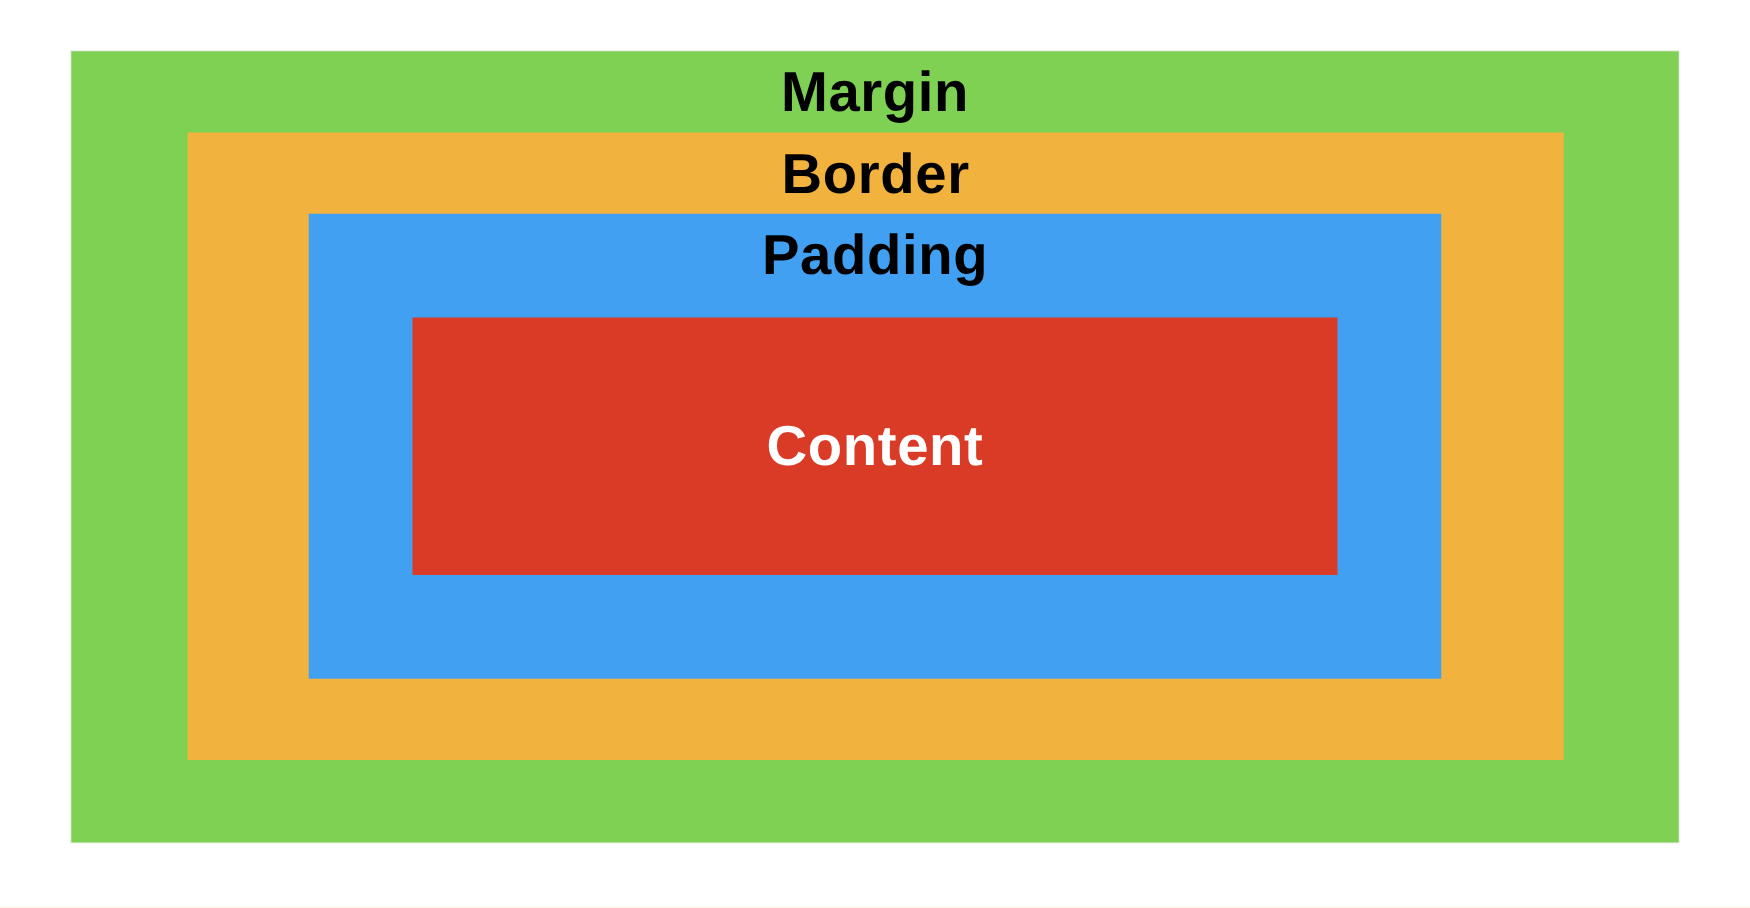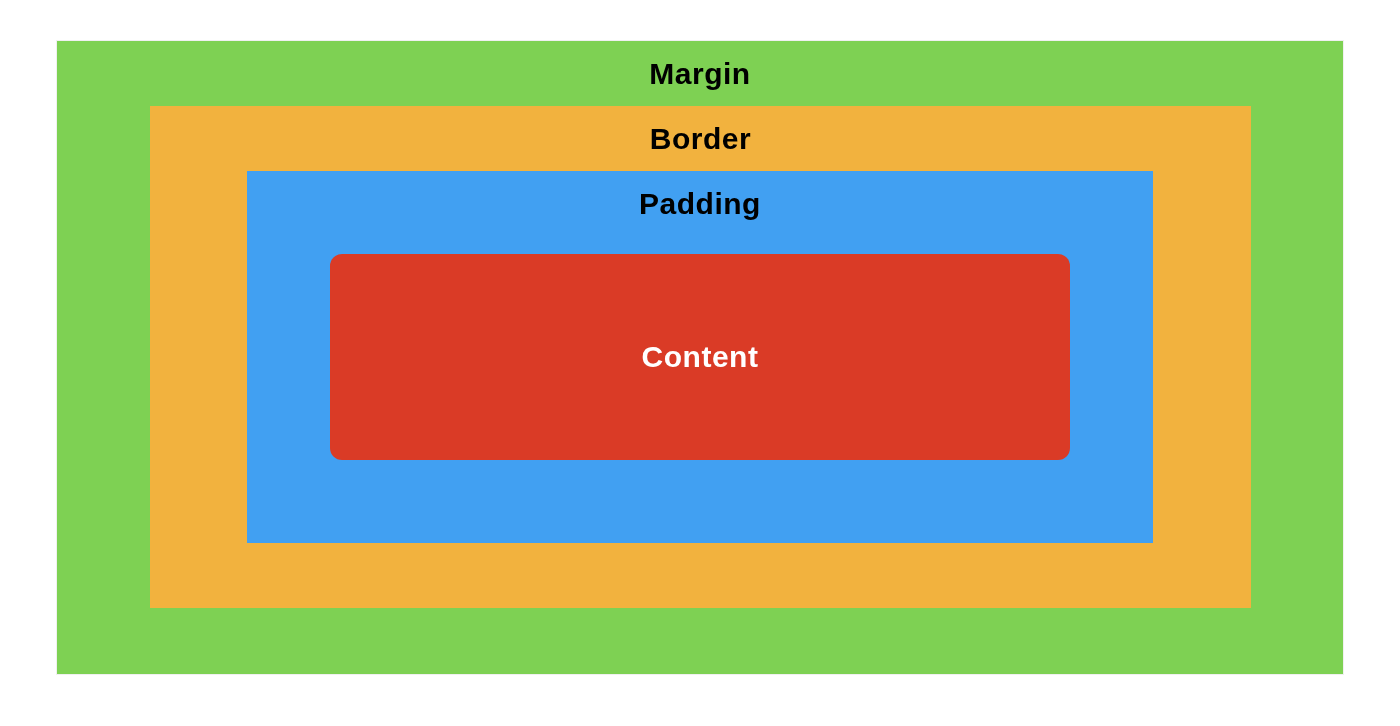--- a/index.html
+++ b/index.html
@@ -24,40 +24,39 @@
     top: 41px;
     width: 1286px;
     height: 633px;
     outline: 1px solid rgba(0,0,0,0.06);
   }
   .box-label {
     height: 65px;
     display: flex;
     align-items: center;
     justify-content: center;
-    font-size: 30px;
+    font-size: 45px;
     font-weight: 700;
     letter-spacing: 0.5px;
     user-select: none;
   }
   .border-box {
     margin: 0 92px 0 93px;
     height: 502px;
   }
   .padding-box {
     margin: 0 98px 0 97px;
     height: 372px;
   }
   .content-box {
     margin: 18px 83px 0 83px;
     height: 206px;
     display: flex;
     align-items: center;
     justify-content: center;
-    border-radius: 12px;
   }
   .content-box .box-label {
     height: auto;
   }
 </style>
 </head>
 <body>
 
 <div class="canvas">
   <div class="layer margin-box" style="background: rgb(126, 209, 83);">

